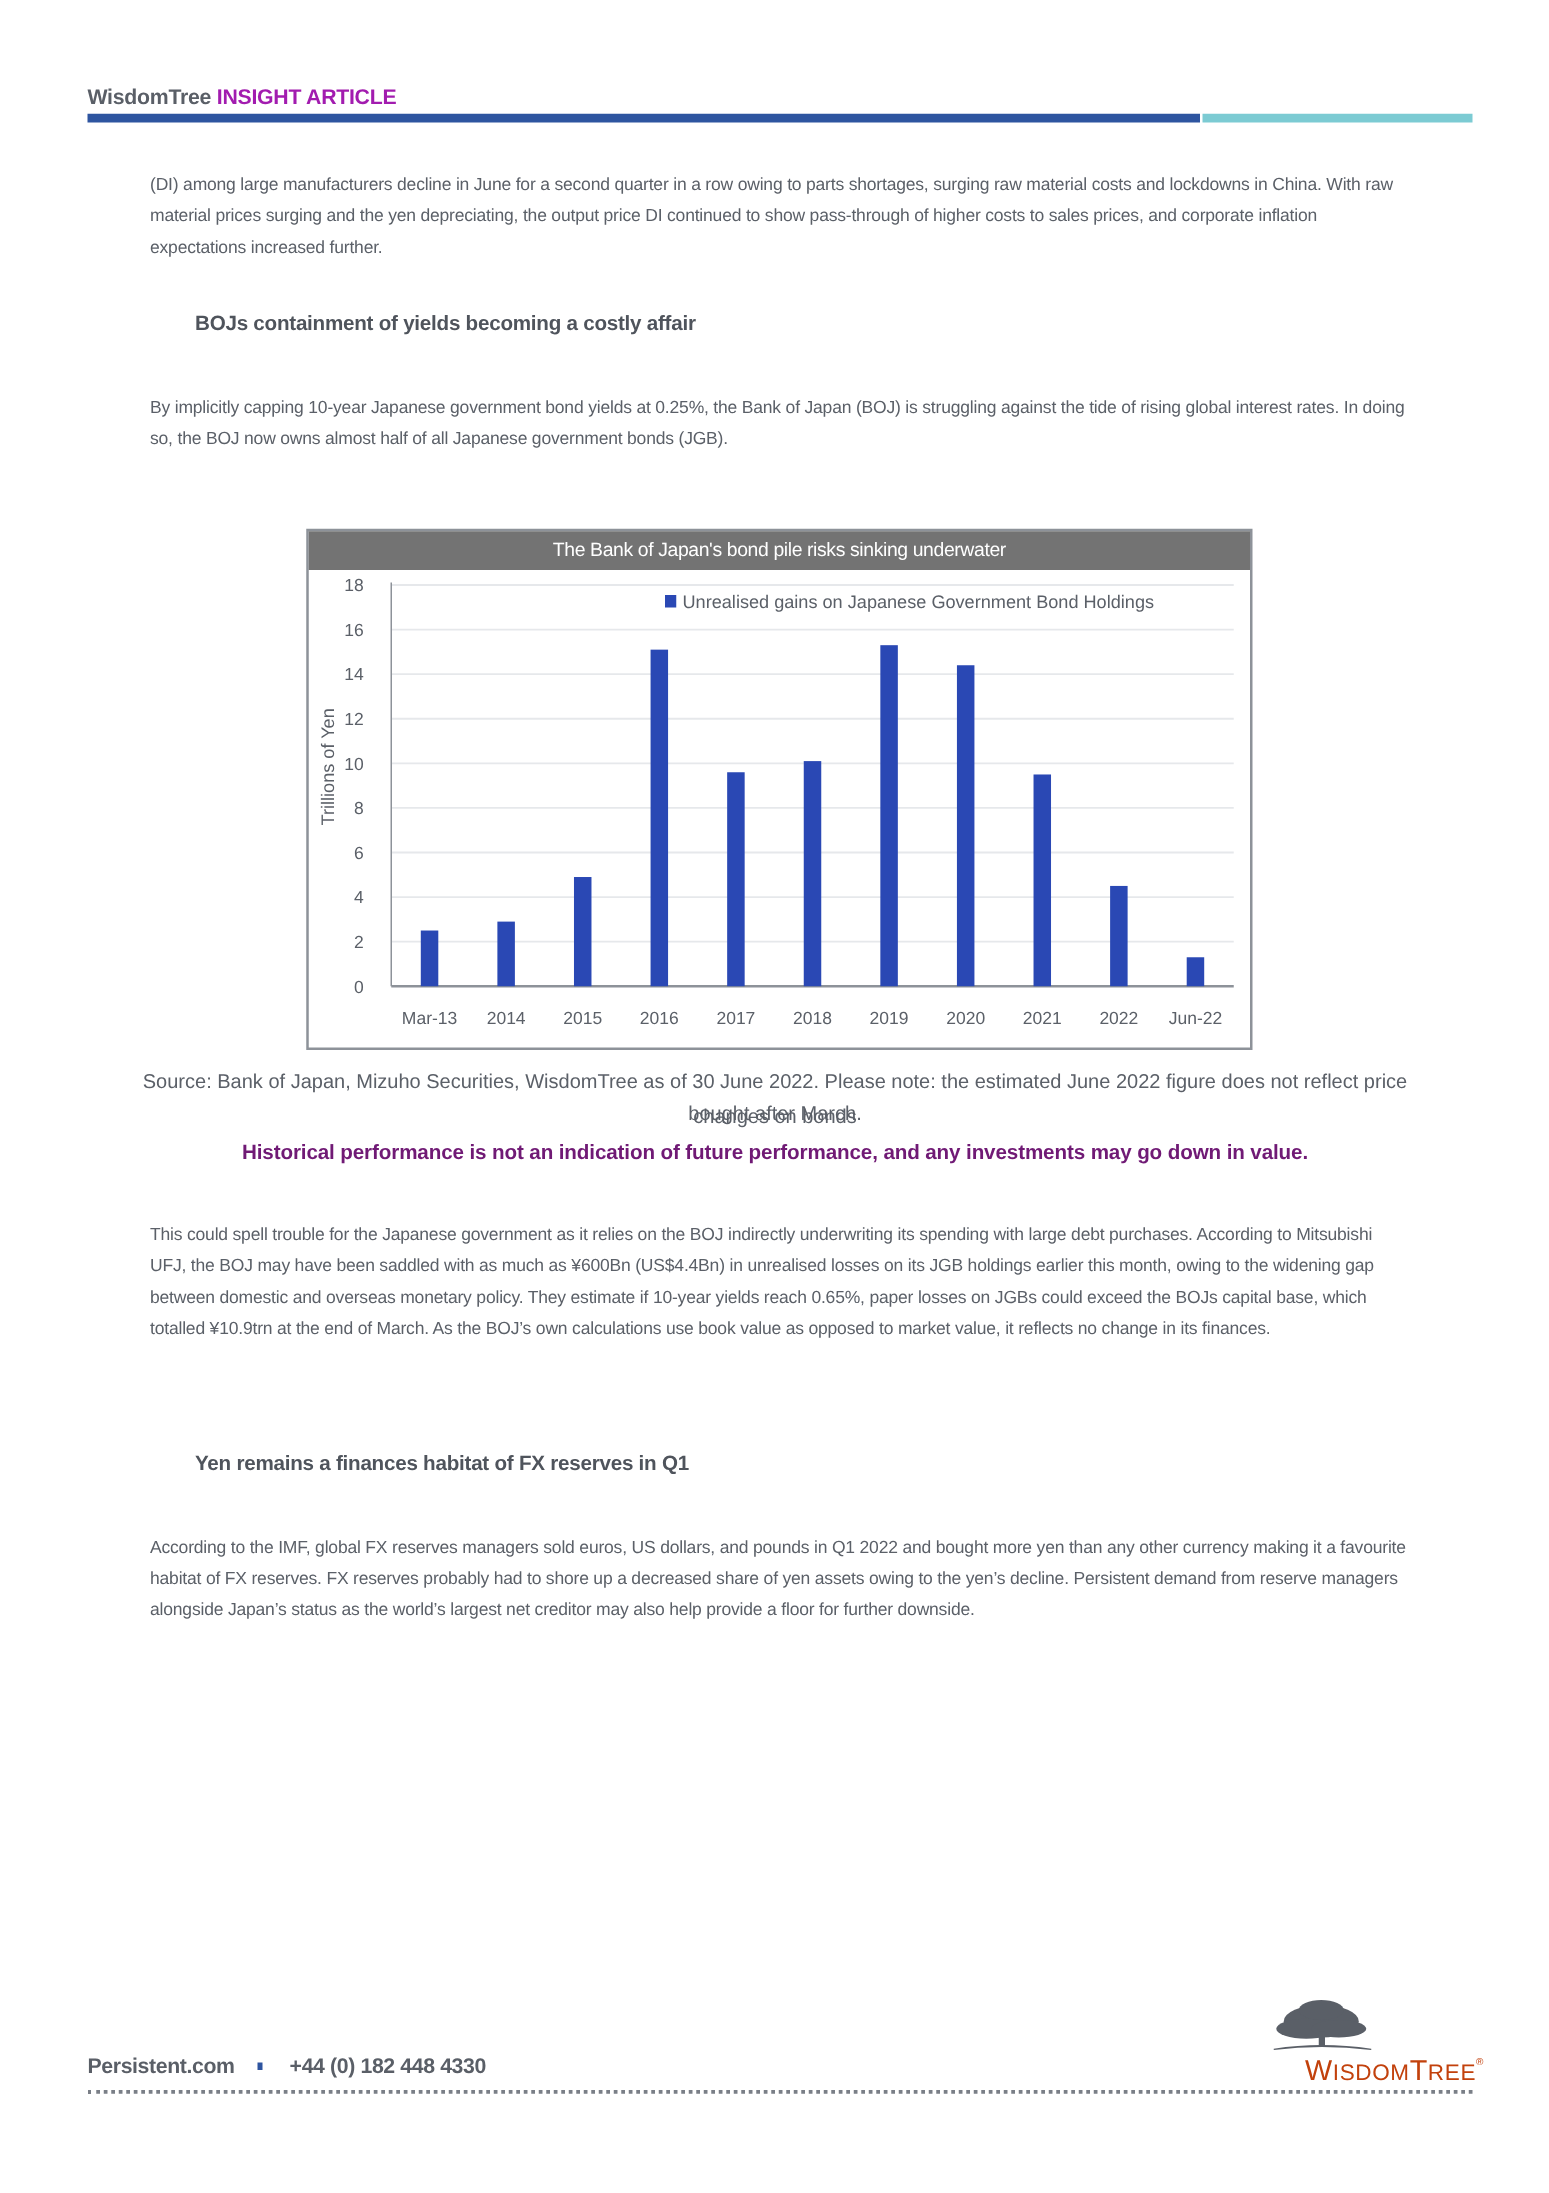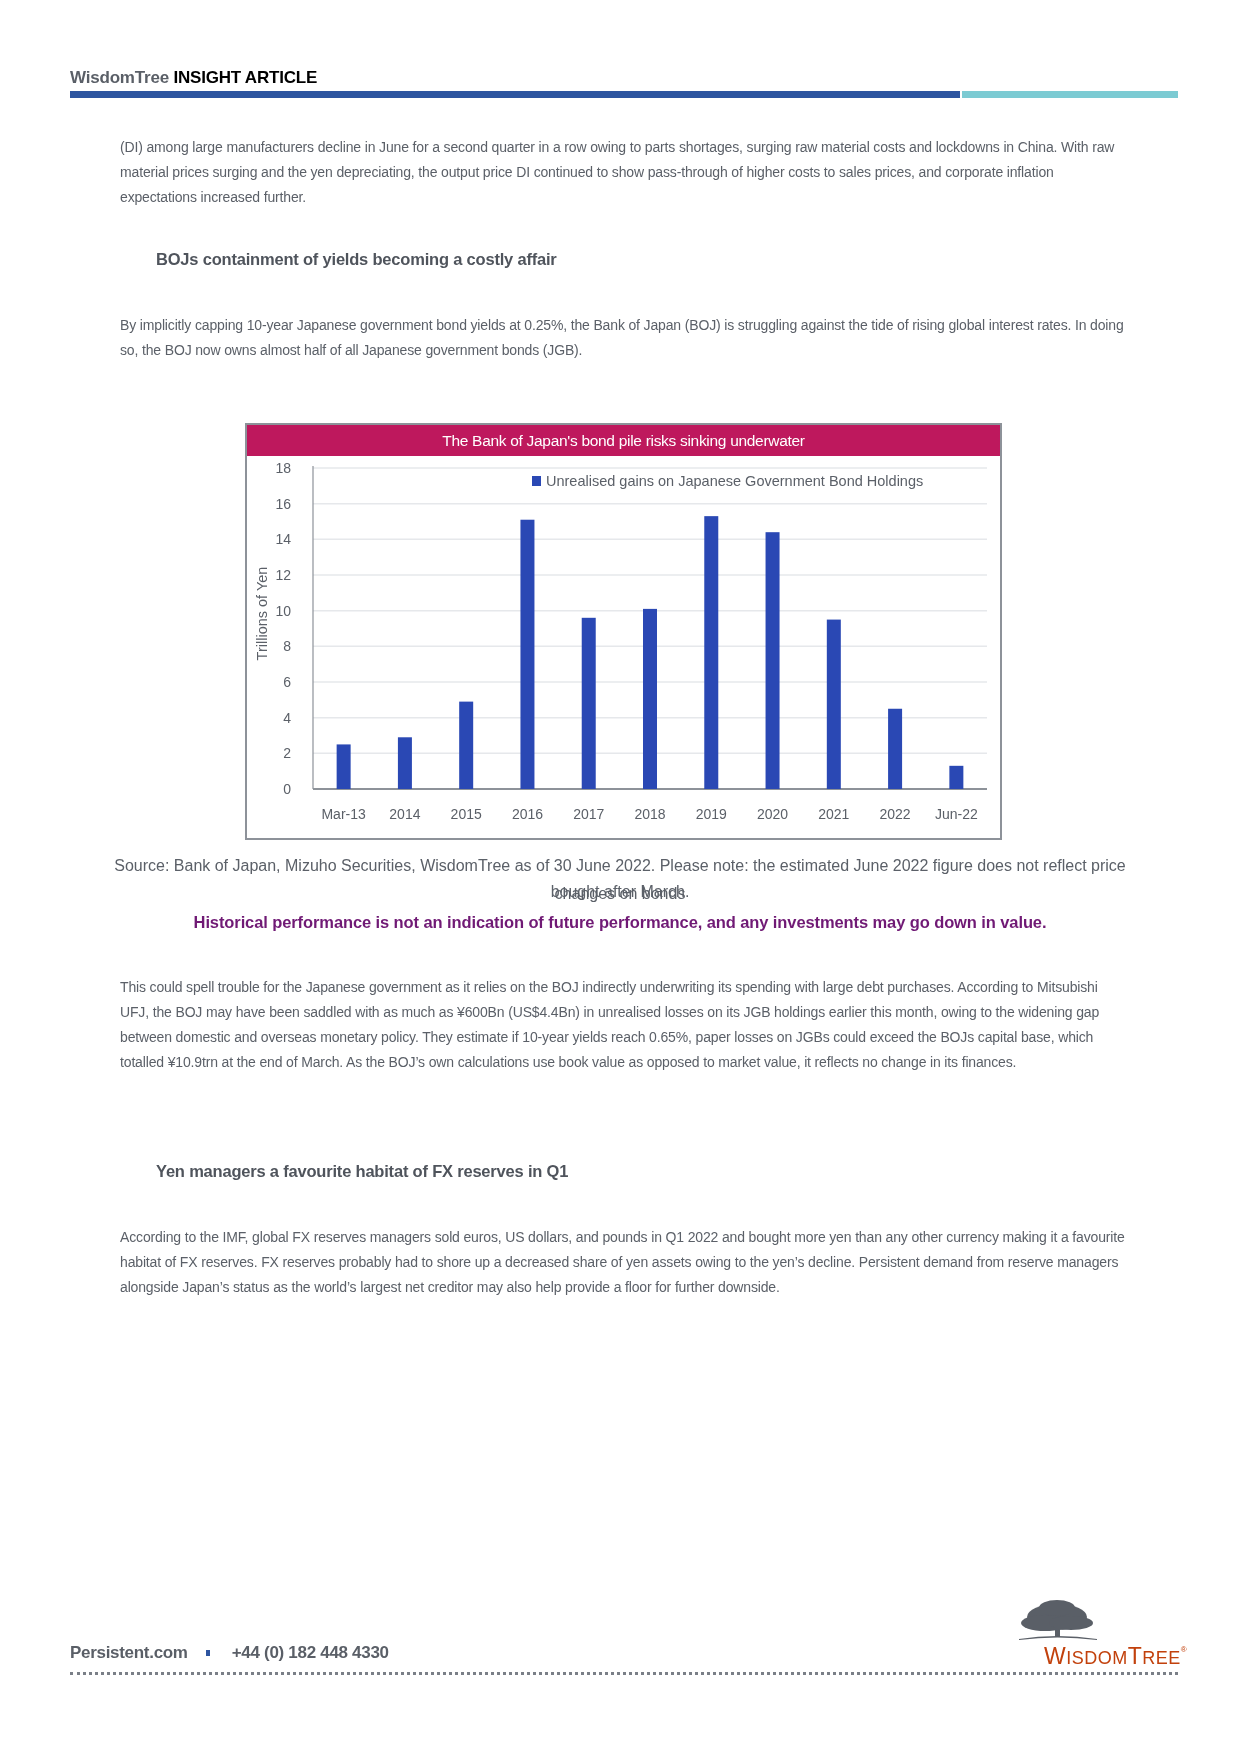--- a/index.html
+++ b/index.html
@@ -2,29 +2,29 @@
 <html><head>
 <meta charset="utf-8">
 <style>
   * { box-sizing: border-box; margin: 0; padding: 0; }
   html, body { width: 1239px; height: 1754px; background: #ffffff; }
   body { position: relative; font-family: "Liberation Sans", sans-serif; color: #5b6068; overflow: hidden; }
 
   .header { position: absolute; left: 70px; top: 68px; }
   .header-title { font-size: 17px; font-weight: bold; letter-spacing: -0.2px; }
   .header-brand { color: #5a5f67; }
-  .header-accent { color: #000000; }
+  .header-accent { color: #a21caf; }
   .bar-blue { position: absolute; left: 70px; top: 91px; width: 890px; height: 7px; background: #2e55a0; }
   .bar-teal { position: absolute; left: 962px; top: 91px; width: 216px; height: 7px; background: #7ccbd3; }
 
   .para { position: absolute; left: 120px; width: 1010px; font-size: 14px; line-height: 25px; color: #5b6068; letter-spacing: -0.15px; }
   .heading { position: absolute; left: 120px; font-size: 16.5px; font-weight: bold; color: #4f545c; letter-spacing: -0.2px; margin-left: 36px; }
 
   .chart { position: absolute; left: 245px; top: 423px; width: 757px; height: 417px; border: 2px solid #8d9299; background: #fff; }
-  .chart-title { height: 31px; background: #be185d; color: #ffffff; font-size: 15.5px; line-height: 31px; text-align: center; letter-spacing: -0.3px; }
+  .chart-title { height: 31px; background: #737373; color: #ffffff; font-size: 15.5px; line-height: 31px; text-align: center; letter-spacing: -0.3px; }
   .chart-svg { position: absolute; left: 0; top: 31px; }
 
   .source { position: absolute; left: 100px; width: 1040px; text-align: center; font-size: 16px; line-height: 28px; color: #5b6068; }
   .disclaimer { position: absolute; left: 100px; width: 1040px; text-align: center; top: 913px; font-size: 16.5px; font-weight: bold; color: #701a75; letter-spacing: -0.1px; }
 
   .footer-left { position: absolute; left: 70px; top: 1643px; font-size: 17px; font-weight: bold; color: #5a5f67; letter-spacing: -0.3px; display: flex; align-items: center; }
   .footer-dot { display: inline-block; width: 4px; height: 6px; background: #2e55a0; margin: 0 22px 0 18px; }
   .footer-rule { position: absolute; left: 70px; top: 1672px; width: 1108px; border-top: 3px dotted #7a7f87; }
   .logo { position: absolute; left: 1005px; top: 1595px; width: 180px; height: 72px; }
   .logo-text { position: absolute; left: 1044px; top: 1643px; font-family: Liberation Sans, sans-serif; font-size: 23px; color: #c2410c; letter-spacing: 0.5px; }
@@ -97,21 +97,21 @@
       <text x="299" y="30" font-size="14.5" fill="#5b6068" font-family="Liberation Sans, sans-serif">Unrealised gains on Japanese Government Bond Holdings</text>
     </svg>
 </div>
 
 <div class="source" style="top:852px;">Source: Bank of Japan, Mizuho Securities, WisdomTree as of 30 June 2022. Please note: the estimated June 2022 figure does not reflect price changes on bonds</div>
 <div class="source" style="top:878px;">bought after March.</div>
 <div class="disclaimer">Historical performance is not an indication of future performance, and any investments may go down in value.</div>
 
 <p class="para" style="top:975px;">This could spell trouble for the Japanese government as it relies on the BOJ indirectly underwriting its spending with large debt purchases. According to Mitsubishi UFJ, the BOJ may have been saddled with as much as ¥600Bn (US$4.4Bn) in unrealised losses on its JGB holdings earlier this month, owing to the widening gap between domestic and overseas monetary policy. They estimate if 10-year yields reach 0.65%, paper losses on JGBs could exceed the BOJs capital base, which totalled ¥10.9trn at the end of March. As the BOJ’s own calculations use book value as opposed to market value, it reflects no change in its finances.</p>
 
-<h2 class="heading" style="top:1162px;">Yen managers a favourite habitat of FX reserves in Q1</h2>
+<h2 class="heading" style="top:1162px;">Yen remains a finances habitat of FX reserves in Q1</h2>
 <p class="para" style="top:1225px;">According to the IMF, global FX reserves managers sold euros, US dollars, and pounds in Q1 2022 and bought more yen than any other currency making it a favourite habitat of FX reserves. FX reserves probably had to shore up a decreased share of yen assets owing to the yen’s decline.  Persistent demand from reserve managers alongside Japan’s status as the world’s largest net creditor may also help provide a floor for further downside.</p>
 
 <div class="footer-left">
   <span>Persistent.com</span>
   <span class="footer-dot"></span>
   <span>+44 (0) 182 448 4330</span>
 </div>
 <div class="footer-rule"></div>
 
 <svg class="logo" viewBox="0 0 180 72">

